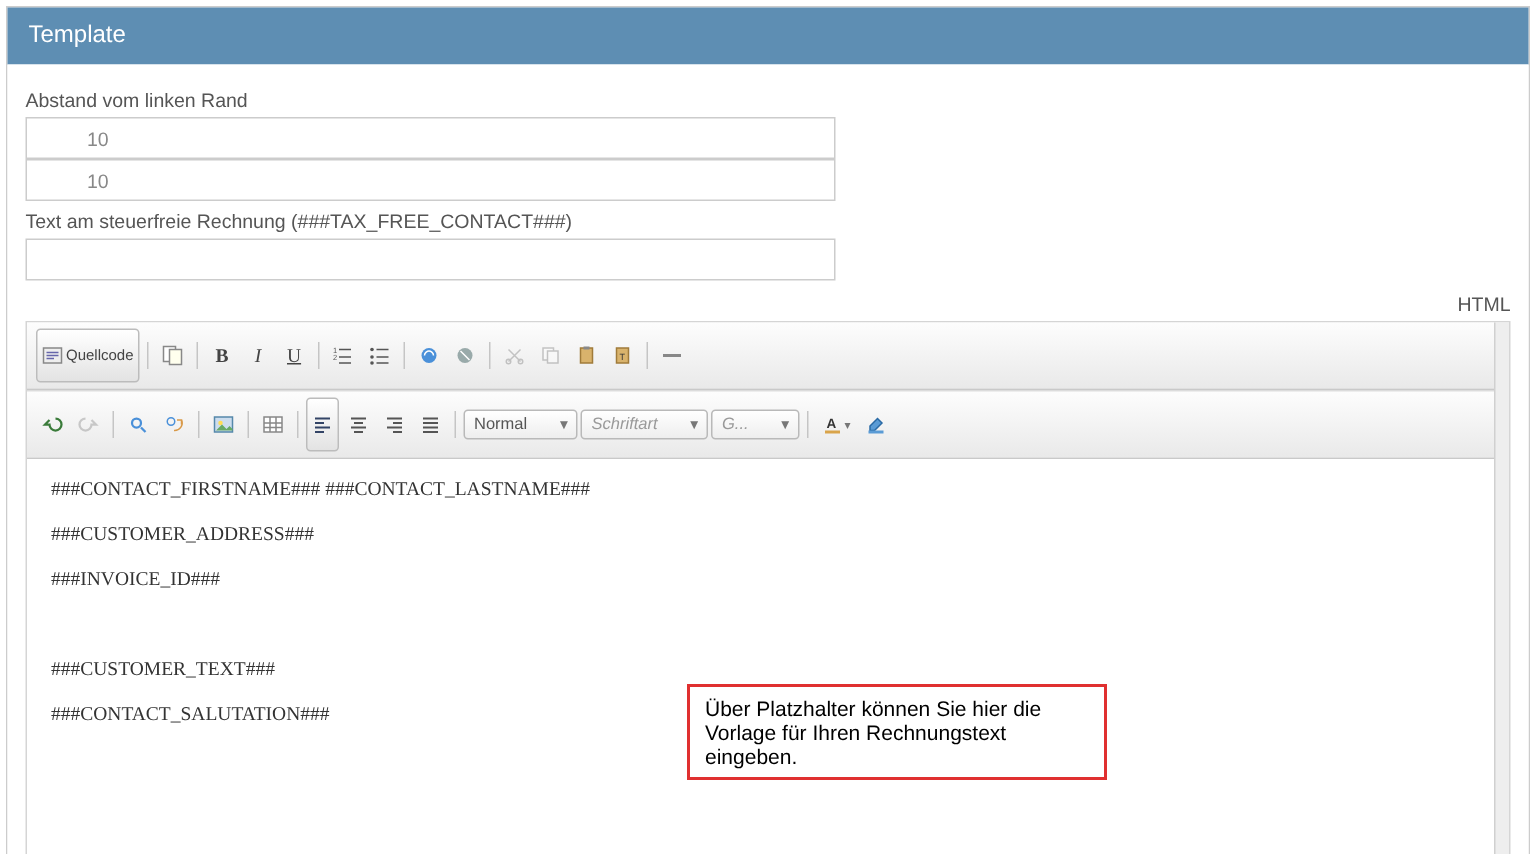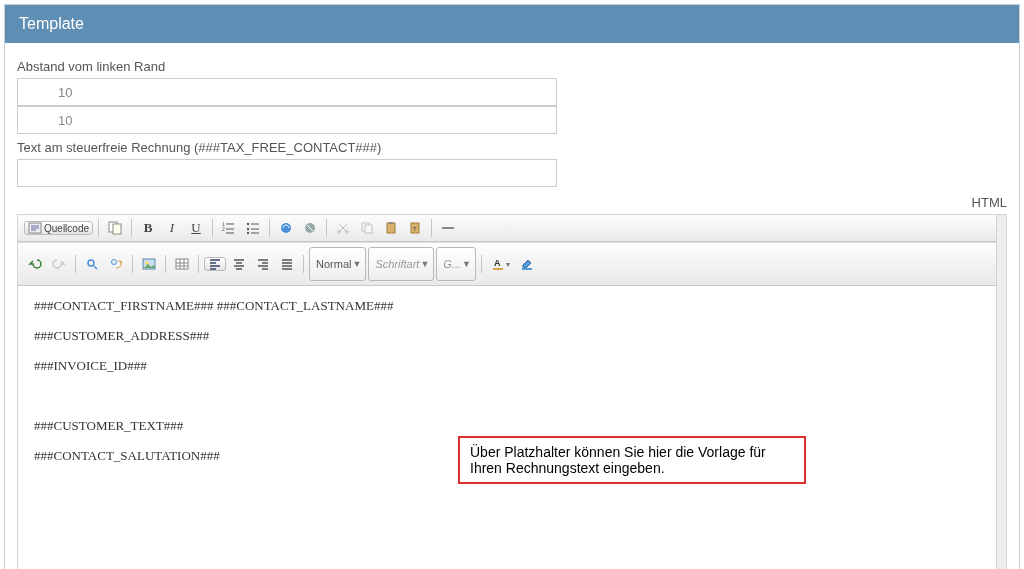--- a/index.html
+++ b/index.html
@@ -7,23 +7,23 @@
 .panel { border: 1px solid #ccc; margin: 4px; }
 .panel-header { background: #5e8eb3; color: #fff; padding: 10px 14px; font-size: 16px; font-weight: 400; }
 .panel-body { padding: 10px 12px; background: #fff; }
 .form-label { display: block; margin: 6px 0 4px; color: #555; font-size: 13px; }
 .form-control { width: 540px; max-width: 100%; border: 1px solid #ccc; padding: 5px 7px; font-size: 13px; color: #888; background: #fff; height: 28px; }
 .form-control.wide { width: 540px; padding-left: 40px; }
 .section-label { margin: 8px 0 4px; color: #555; text-align: right; }
 .editor-wrap { border: 1px solid #d5d5d5; background: #fff; }
 .toolbar { background: linear-gradient(to bottom, #fdfdfd, #e9e9e9); border-bottom: 1px solid #c9c9c9; padding: 4px 6px; display: flex; flex-wrap: wrap; align-items: center; gap: 2px; }
 .toolbar-row2 { border-top: 1px solid #dcdcdc; }
-.tb-btn { display: inline-flex; align-items: center; justify-content: center; min-width: 22px; height: 14px; border: 1px solid transparent; border-radius: 3px; background: transparent; cursor: pointer; font-size: 11px; color: #444; padding: 0 3px; }
+.tb-btn { display: inline-flex; align-items: center; justify-content: center; min-width: 22px; height: 36px; border: 1px solid transparent; border-radius: 3px; background: transparent; cursor: pointer; font-size: 11px; color: #444; padding: 0 3px; }
 .tb-sep { width: 1px; height: 18px; background: #c5c5c5; margin: 0 3px; display: inline-block; }
-.tb-combo { display: inline-flex; align-items: center; border: 1px solid #b9b9b9; border-radius: 3px; background: linear-gradient(to bottom,#fff,#eee); height: 34px; padding: 0 4px 0 6px; font-size: 11px; color: #555; gap: 1px; cursor: pointer; }
+.tb-combo { display: inline-flex; align-items: center; border: 1px solid #b9b9b9; border-radius: 3px; background: linear-gradient(to bottom,#fff,#eee); height: 20px; padding: 0 4px 0 6px; font-size: 11px; color: #555; gap: 20px; cursor: pointer; }
 .tb-combo .arrow { font-size: 9px; color: #777; }
 .src-label { font-size: 10px; color: #444; margin-left: 2px; }
 .icon-box { width: 14px; height: 14px; display: inline-block; }
 .editor-body { position: relative; padding: 12px 16px; min-height: 290px; font-family: Georgia, 'Times New Roman', serif; font-size: 13px; color: #333; background: #fff; }
 .editor-body p { margin: 0 0 14px; }
 .editor-body .right { text-align: right; }
 .callout { position: absolute; border: 2px solid #e03030; background: #fff; padding: 6px 10px; font-family: Arial, sans-serif; font-size: 14px; color: #000; }
 .scroll-indicator { width: 10px; background: #eee; border-left: 1px solid #d0d0d0; }
 .editor-flex { display: flex; }
 .editor-main { flex: 1; }
@@ -229,21 +229,21 @@
           </div>
 
           <div class="editor-body">
             <p>###CONTACT_FIRSTNAME### ###CONTACT_LASTNAME###</p>
             <p>###CUSTOMER_ADDRESS###</p>
             <p>###INVOICE_ID###</p>
             <p>&nbsp;</p>
             <p>###CUSTOMER_TEXT###</p>
             <p>###CONTACT_SALUTATION###</p>
 
-            <div class="callout" style="left:440px; top:150px; width:348px;">
+            <div class="callout" style="left:440px; top:150px; width:280px;">
               <span>Über Platzhalter können Sie hier die Vorlage für Ihren Rechnungstext eingeben.</span>
             </div>
           </div>
 
         </div>
         <div class="scroll-indicator"></div>
       </div>
     </div>
 
   </div>

